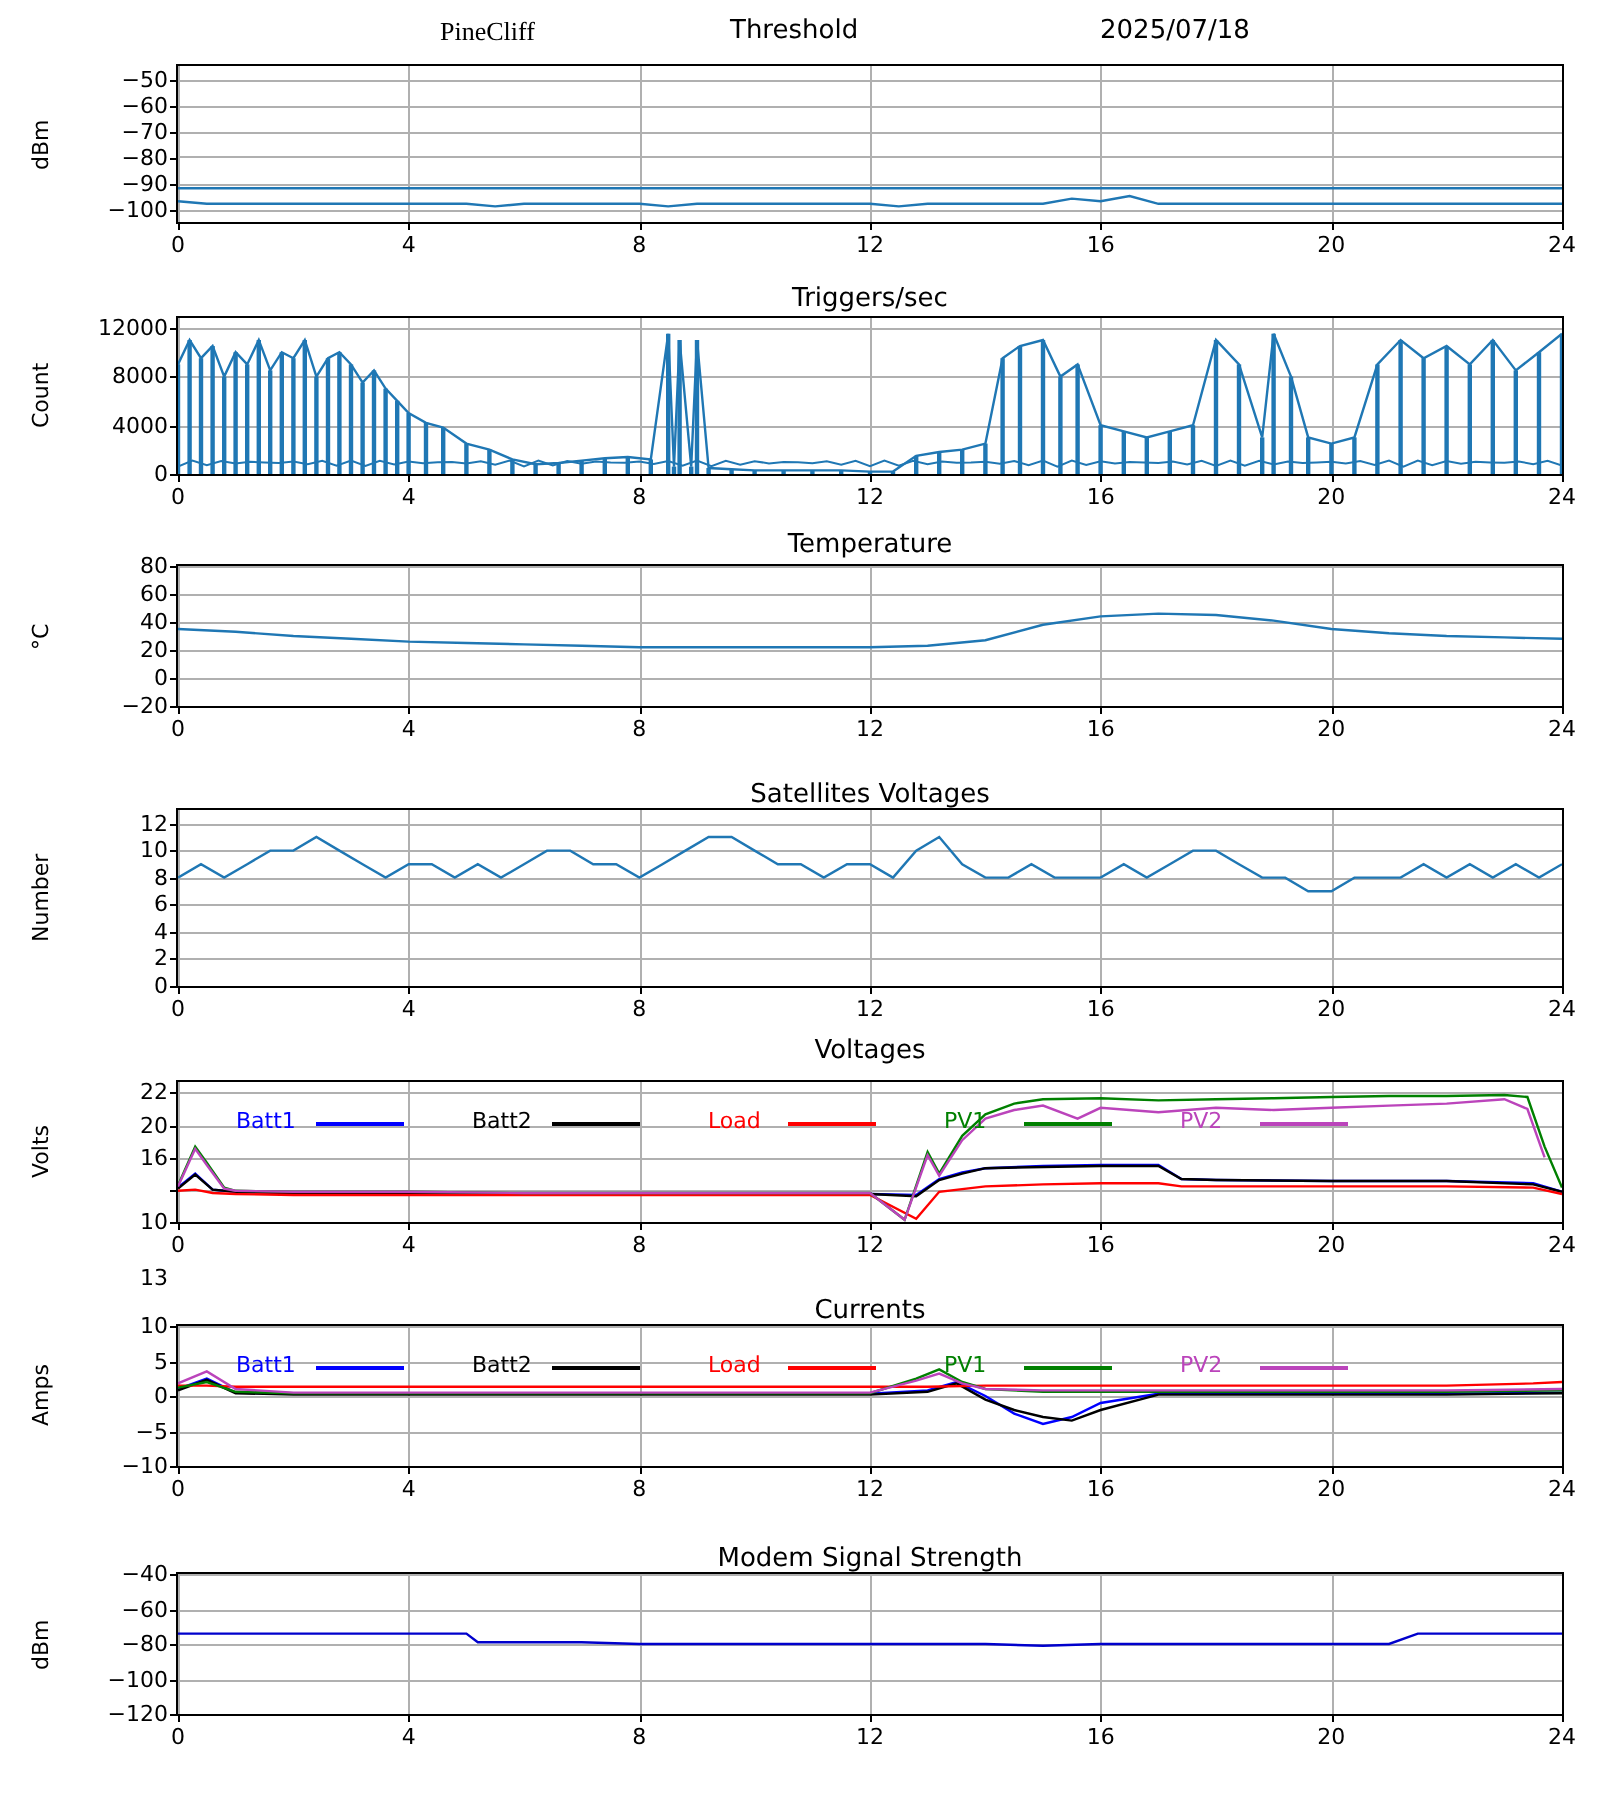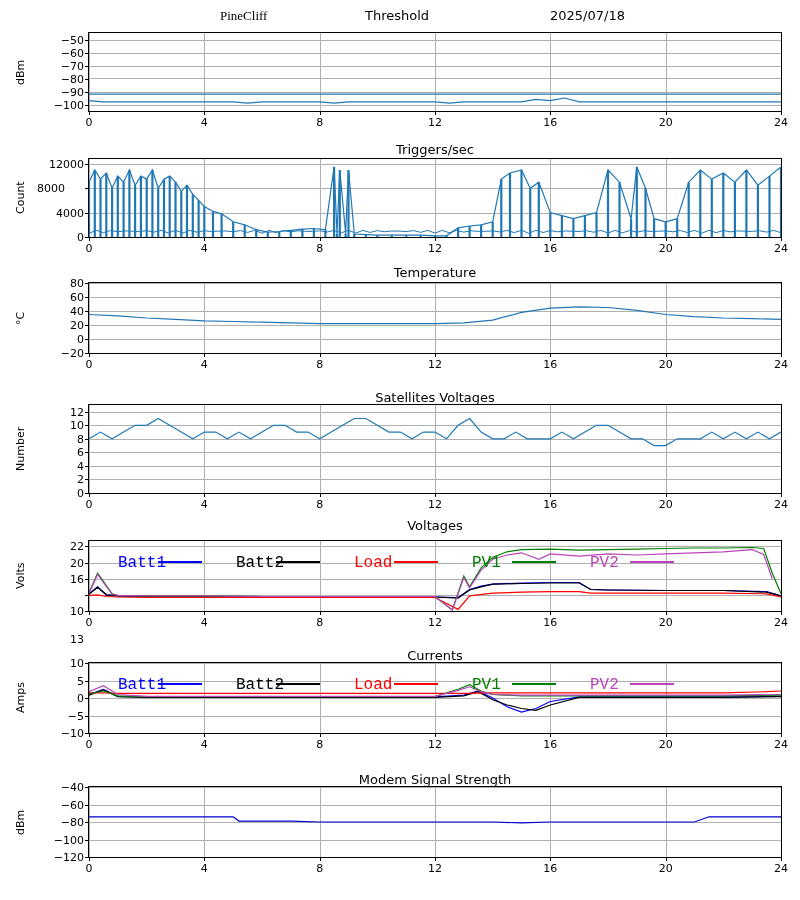--- a/index.html
+++ b/index.html
@@ -80,23 +80,22 @@
     background: #000;
   }
   .tickmark-y {
     position: absolute;
     height: 1px;
     width: 3px;
     background: #000;
   }
   .legend {
     position: absolute;
-    font-size: 16px;
+    font-size: 11px;
     white-space: nowrap;
-    font-family: Liberation Mono, monospace;
   }
   .legend-line {
     position: absolute;
     height: 2px;
   }
   svg.series { position: absolute; left: 0; top: 0; overflow: visible; }
 </style>
 </head>
 <body>
 
@@ -258,21 +257,21 @@
       <div class="xtick" style="left: 435px; top: 242px;">12</div>
       <div class="tickmark-x" style="left: 435px; top: 238px;"></div>
       <div class="xtick" style="left: 550.333px; top: 242px;">16</div>
       <div class="tickmark-x" style="left: 550.333px; top: 238px;"></div>
       <div class="xtick" style="left: 665.667px; top: 242px;">20</div>
       <div class="tickmark-x" style="left: 665.667px; top: 238px;"></div>
       <div class="xtick" style="left: 781px; top: 242px;">24</div>
       <div class="tickmark-x" style="left: 781px; top: 238px;"></div>
       <div class="ytick" style="left: 46px; width: 38px; top: 163.875px;">12000</div>
       <div class="tickmark-y" style="left: 85px; top: 163.875px;"></div>
-      <div class="ytick" style="left: 32px; width: 38px; top: 188.25px; text-align: center;">8000</div>
+      <div class="ytick" style="left: 46px; width: 38px; top: 188.25px;">8000</div>
       <div class="tickmark-y" style="left: 85px; top: 188.25px;"></div>
       <div class="ytick" style="left: 46px; width: 38px; top: 212.625px;">4000</div>
       <div class="tickmark-y" style="left: 85px; top: 212.625px;"></div>
       <div class="ytick" style="left: 46px; width: 38px; top: 237px;">0</div>
       <div class="tickmark-y" style="left: 85px; top: 237px;"></div>
       <div class="ylabel" style="left: 14px; top: 158px; height: 80px;">Count</div>
       <div class="plot-title" style="left: 88px; width: 694px; top: 265px;">Temperature</div>
       <div class="axes" style="left: 88px; top: 282px; width: 694px; height: 72px;">
         <div class="grid-v" style="left: 0px;"></div>
         <div class="grid-v" style="left: 115px;"></div>

